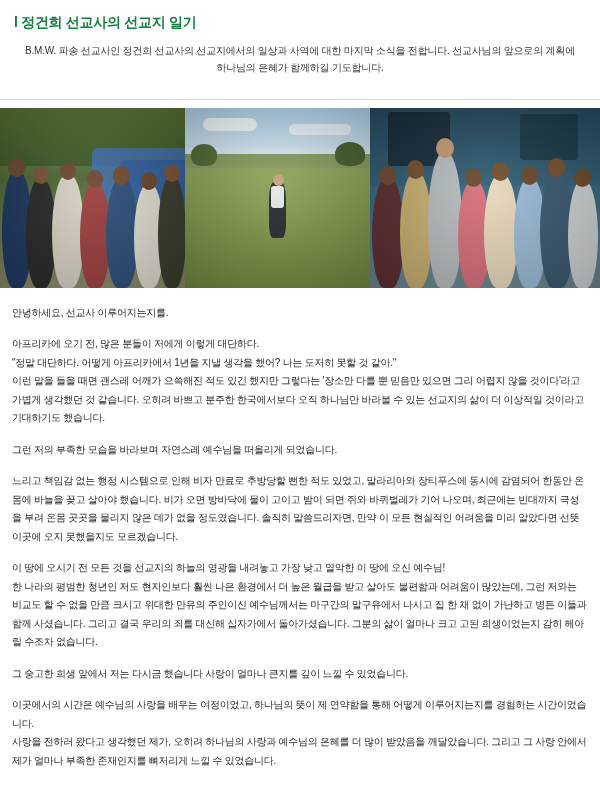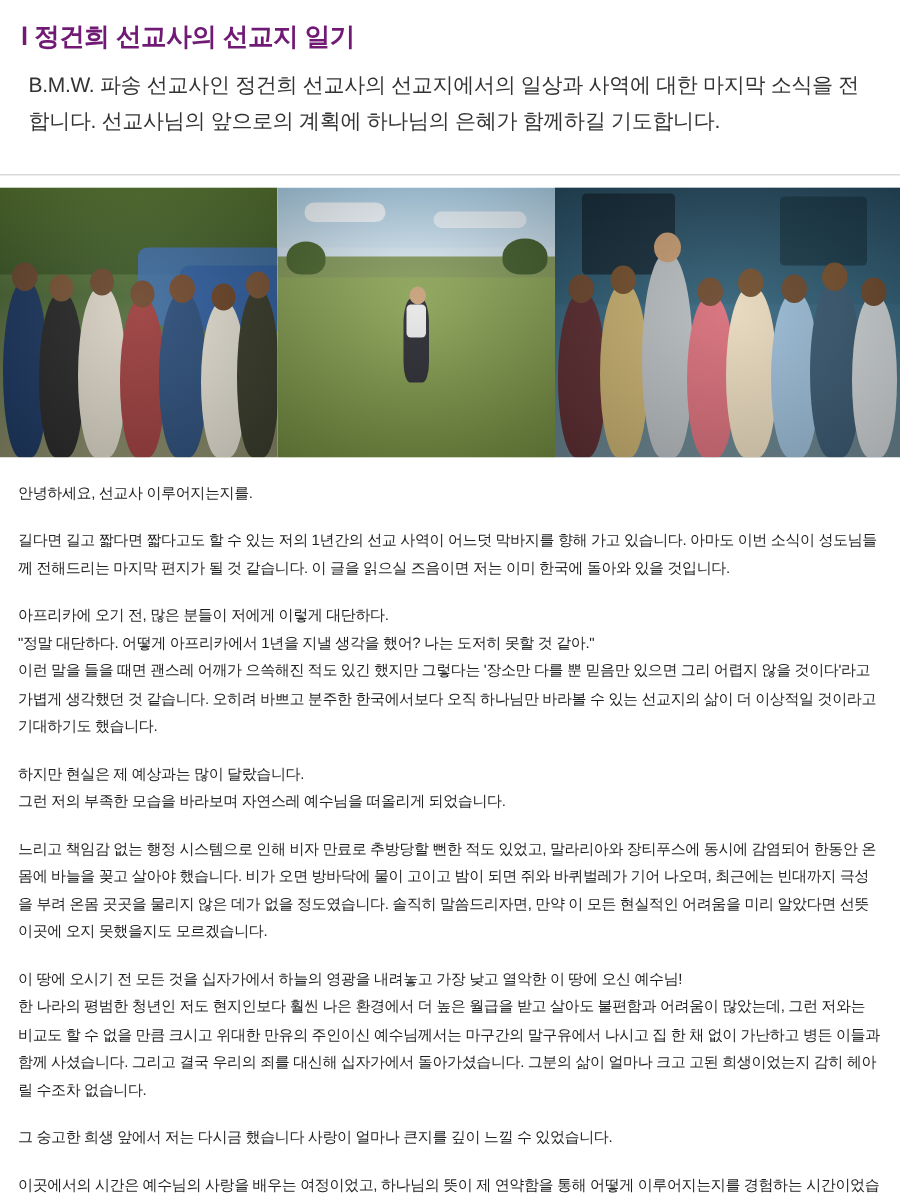--- a/index.html
+++ b/index.html
@@ -16,33 +16,34 @@
   }
   .page {
     width: 600px;
     position: relative;
   }
   
   .header {
     padding: 14px 14px 8px 14px;
   }
   .title {
-    font-size: 17px;
+    font-size: 14px;
     font-weight: bold;
-    color: #701a75;
+    color: #15803d;
     letter-spacing: -0.3px;
     line-height: 1.25;
     margin: 0 0 10px 0;
   }
   .subtitle {
-    font-size: 14px;
+    font-size: 10px;
     color: #333333;
     line-height: 1.7;
     margin: 5px;
     letter-spacing: -0.2px;
+    text-align: center;
   }
   .divider {
     height: 1px;
     background: #d9d9d9;
     margin: 10px 0 0 0;
   }
   
   .photo-strip {
     display: flex;
     width: 600px;
@@ -172,32 +173,30 @@
       <div class="ph-head" style="left:204px;top:60px;width:17px;height:19px;background:#6e4a2f;"></div>
       <div class="vignette"></div>
     </div>
 
   </div>
 
   <div class="body">
 
     <p>안녕하세요, 선교사 이루어지는지를.</p>
 
-    <p>길다면 길고 짧다면 짧다고도 할 수 있는 저의 1년간의 선교 사역이 어느덧 막바지를 향해 가고 있습니다. 아마도 이번 소식이 성도님들께 전해드리는 마지막 편지가 될 것 같습니다. 이 글을 읽으실 즈음이면 저는 이미 한국에 돌아와 있을 것입니다.</p>
 
     <p class="tight">아프리카에 오기 전, 많은 분들이 저에게 이렇게 대단하다.</p>
     <p class="tight">"정말 대단하다. 어떻게 아프리카에서 1년을 지낼 생각을 했어? 나는 도저히 못할 것 같아."</p>
     <p>이런 말을 들을 때면 괜스레 어깨가 으쓱해진 적도 있긴 했지만 그렇다는 '장소만 다를 뿐 믿음만 있으면 그리 어렵지 않을 것이다'라고 가볍게 생각했던 것 같습니다. 오히려 바쁘고 분주한 한국에서보다 오직 하나님만 바라볼 수 있는 선교지의 삶이 더 이상적일 것이라고 기대하기도 했습니다.</p>
 
-    <p class="tight">하지만 현실은 제 예상과는 많이 달랐습니다.</p>
     <p>그런 저의 부족한 모습을 바라보며 자연스레 예수님을 떠올리게 되었습니다.</p>
 
     <p>느리고 책임감 없는 행정 시스템으로 인해 비자 만료로 추방당할 뻔한 적도 있었고, 말라리아와 장티푸스에 동시에 감염되어 한동안 온몸에 바늘을 꽂고 살아야 했습니다. 비가 오면 방바닥에 물이 고이고 밤이 되면 쥐와 바퀴벌레가 기어 나오며, 최근에는 빈대까지 극성을 부려 온몸 곳곳을 물리지 않은 데가 없을 정도였습니다. 솔직히 말씀드리자면, 만약 이 모든 현실적인 어려움을 미리 알았다면 선뜻 이곳에 오지 못했을지도 모르겠습니다.</p>
 
-    <p class="tight">이 땅에 오시기 전 모든 것을 십자가에서 하늘의 영광을 내려놓고 가장 낮고 열악한 이 땅에 오신 예수님!</p>
+    <p class="tight">이 땅에 오시기 전 모든 것을 선교지의 하늘의 영광을 내려놓고 가장 낮고 열악한 이 땅에 오신 예수님!</p>
     <p>한 나라의 평범한 청년인 저도 현지인보다 훨씬 나은 환경에서 더 높은 월급을 받고 살아도 불편함과 어려움이 많았는데, 그런 저와는 비교도 할 수 없을 만큼 크시고 위대한 만유의 주인이신 예수님께서는 마구간의 말구유에서 나시고 집 한 채 없이 가난하고 병든 이들과 함께 사셨습니다. 그리고 결국 우리의 죄를 대신해 십자가에서 돌아가셨습니다. 그분의 삶이 얼마나 크고 고된 희생이었는지 감히 헤아릴 수조차 없습니다.</p>
 
     <p>그 숭고한 희생 앞에서 저는 다시금 했습니다 사랑이 얼마나 큰지를 깊이 느낄 수 있었습니다.</p>
 
     <p>이곳에서의 시간은 예수님의 사랑을 배우는 여정이었고, 하나님의 뜻이 제 연약함을 통해 어떻게 이루어지는지를 경험하는 시간이었습니다.
 사랑을 전하러 왔다고 생각했던 제가, 오히려 하나님의 사랑과 예수님의 은혜를 더 많이 받았음을 깨달았습니다. 그리고 그 사랑 안에서 제가 얼마나 부족한 존재인지를 뼈저리게 느낄 수 있었습니다.</p>
 
   </div>
 </div>
 

